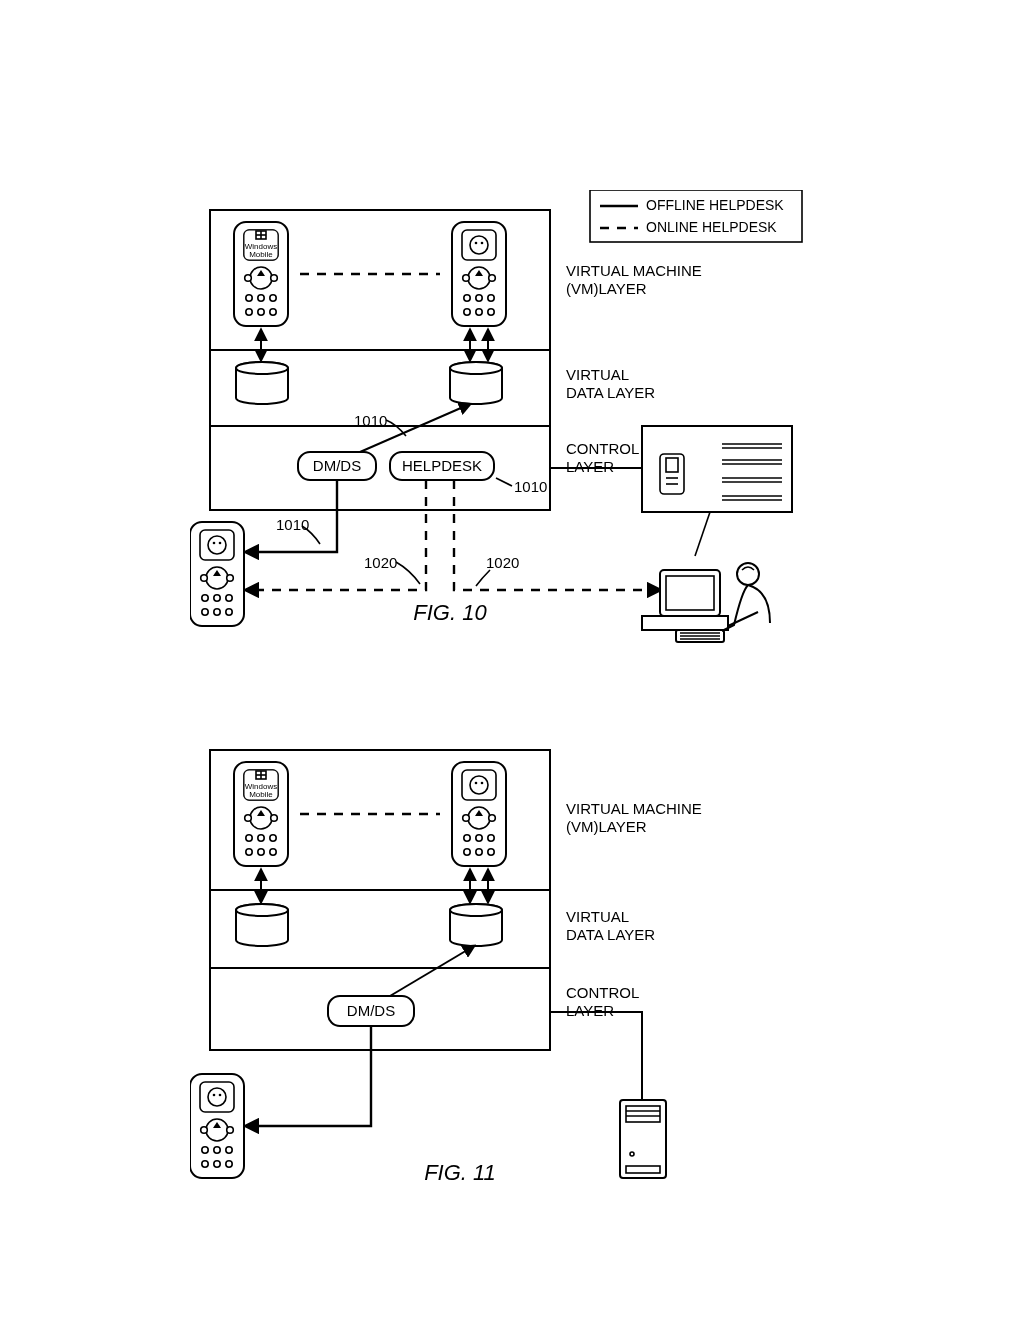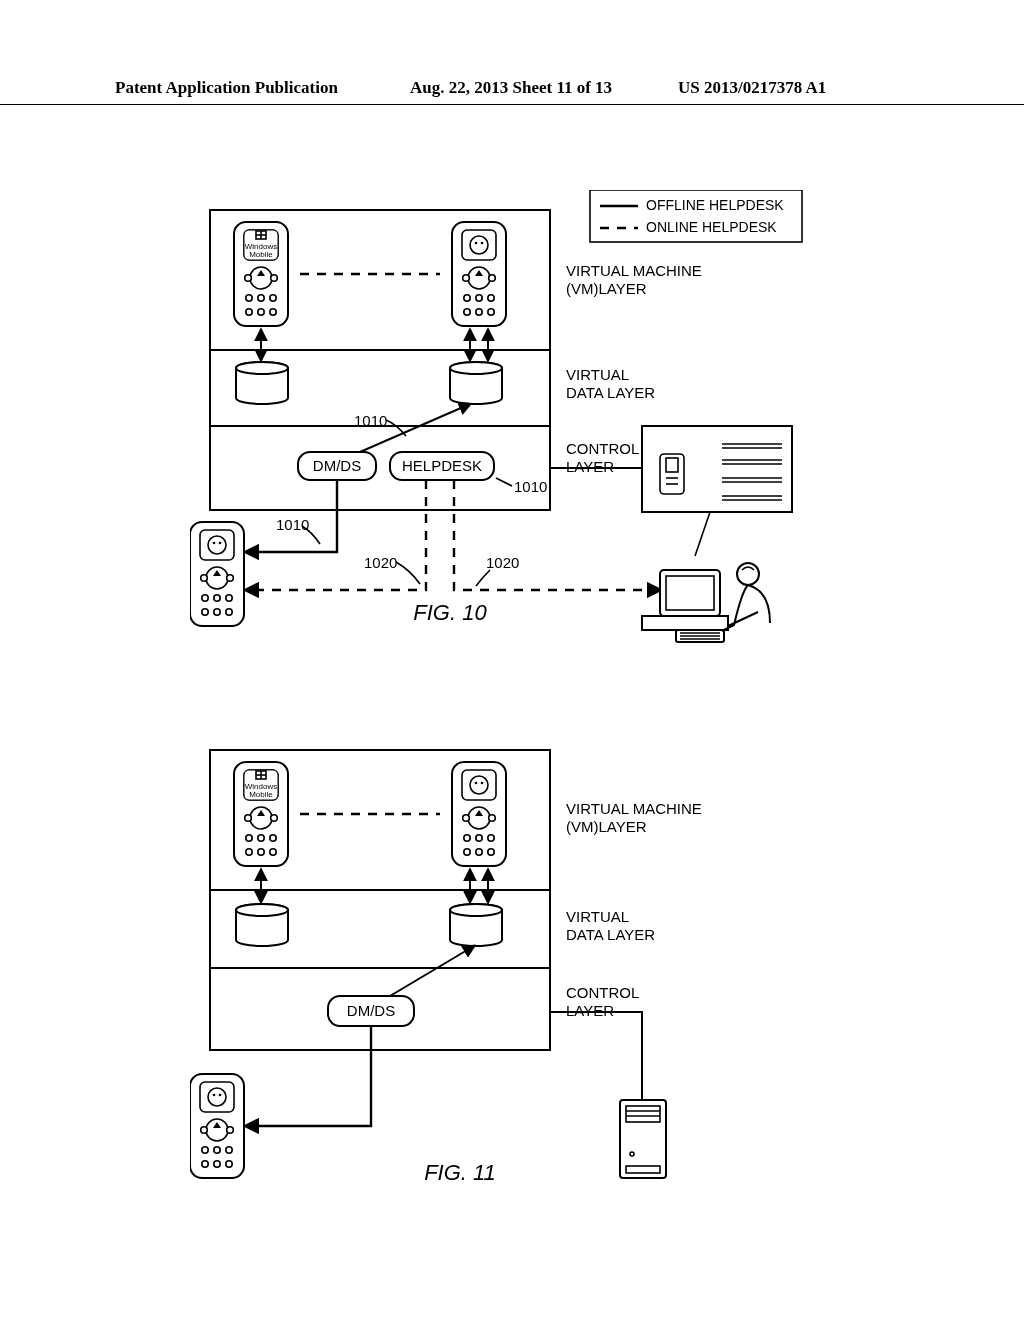--- a/index.html
+++ b/index.html
@@ -44,25 +44,20 @@
   .fillw   { fill: #fff; }
   .dash    { stroke-dasharray: 9 8; }
 
   
 </style>
 </head>
 <body>
 
 <div class="page">
 
-  <div class="hdr">
-    <span class="left">Patent Application Publication</span>
-    <span class="mid">Aug. 22, 2013  Sheet 11 of 13</span>
-    <span class="right">US 2013/0217378 A1</span>
-  </div>
 
   <svg class="diagram" viewBox="0 0 700 520" width="700" height="520" style="left:190px; top:190px;">
     <defs>
       <marker id="ah" viewBox="0 0 10 10" refX="8" refY="5" markerWidth="7" markerHeight="7" orient="auto-start-reverse">
         <path d="M0 0 L10 5 L0 10 Z" fill="#000"></path>
       </marker>
 
       <g id="phone">
         <rect x="0" y="0" width="54" height="104" rx="12" class="med fillw"></rect>
         <rect x="10" y="8" width="34" height="30" rx="5" class="thin fillw"></rect>

